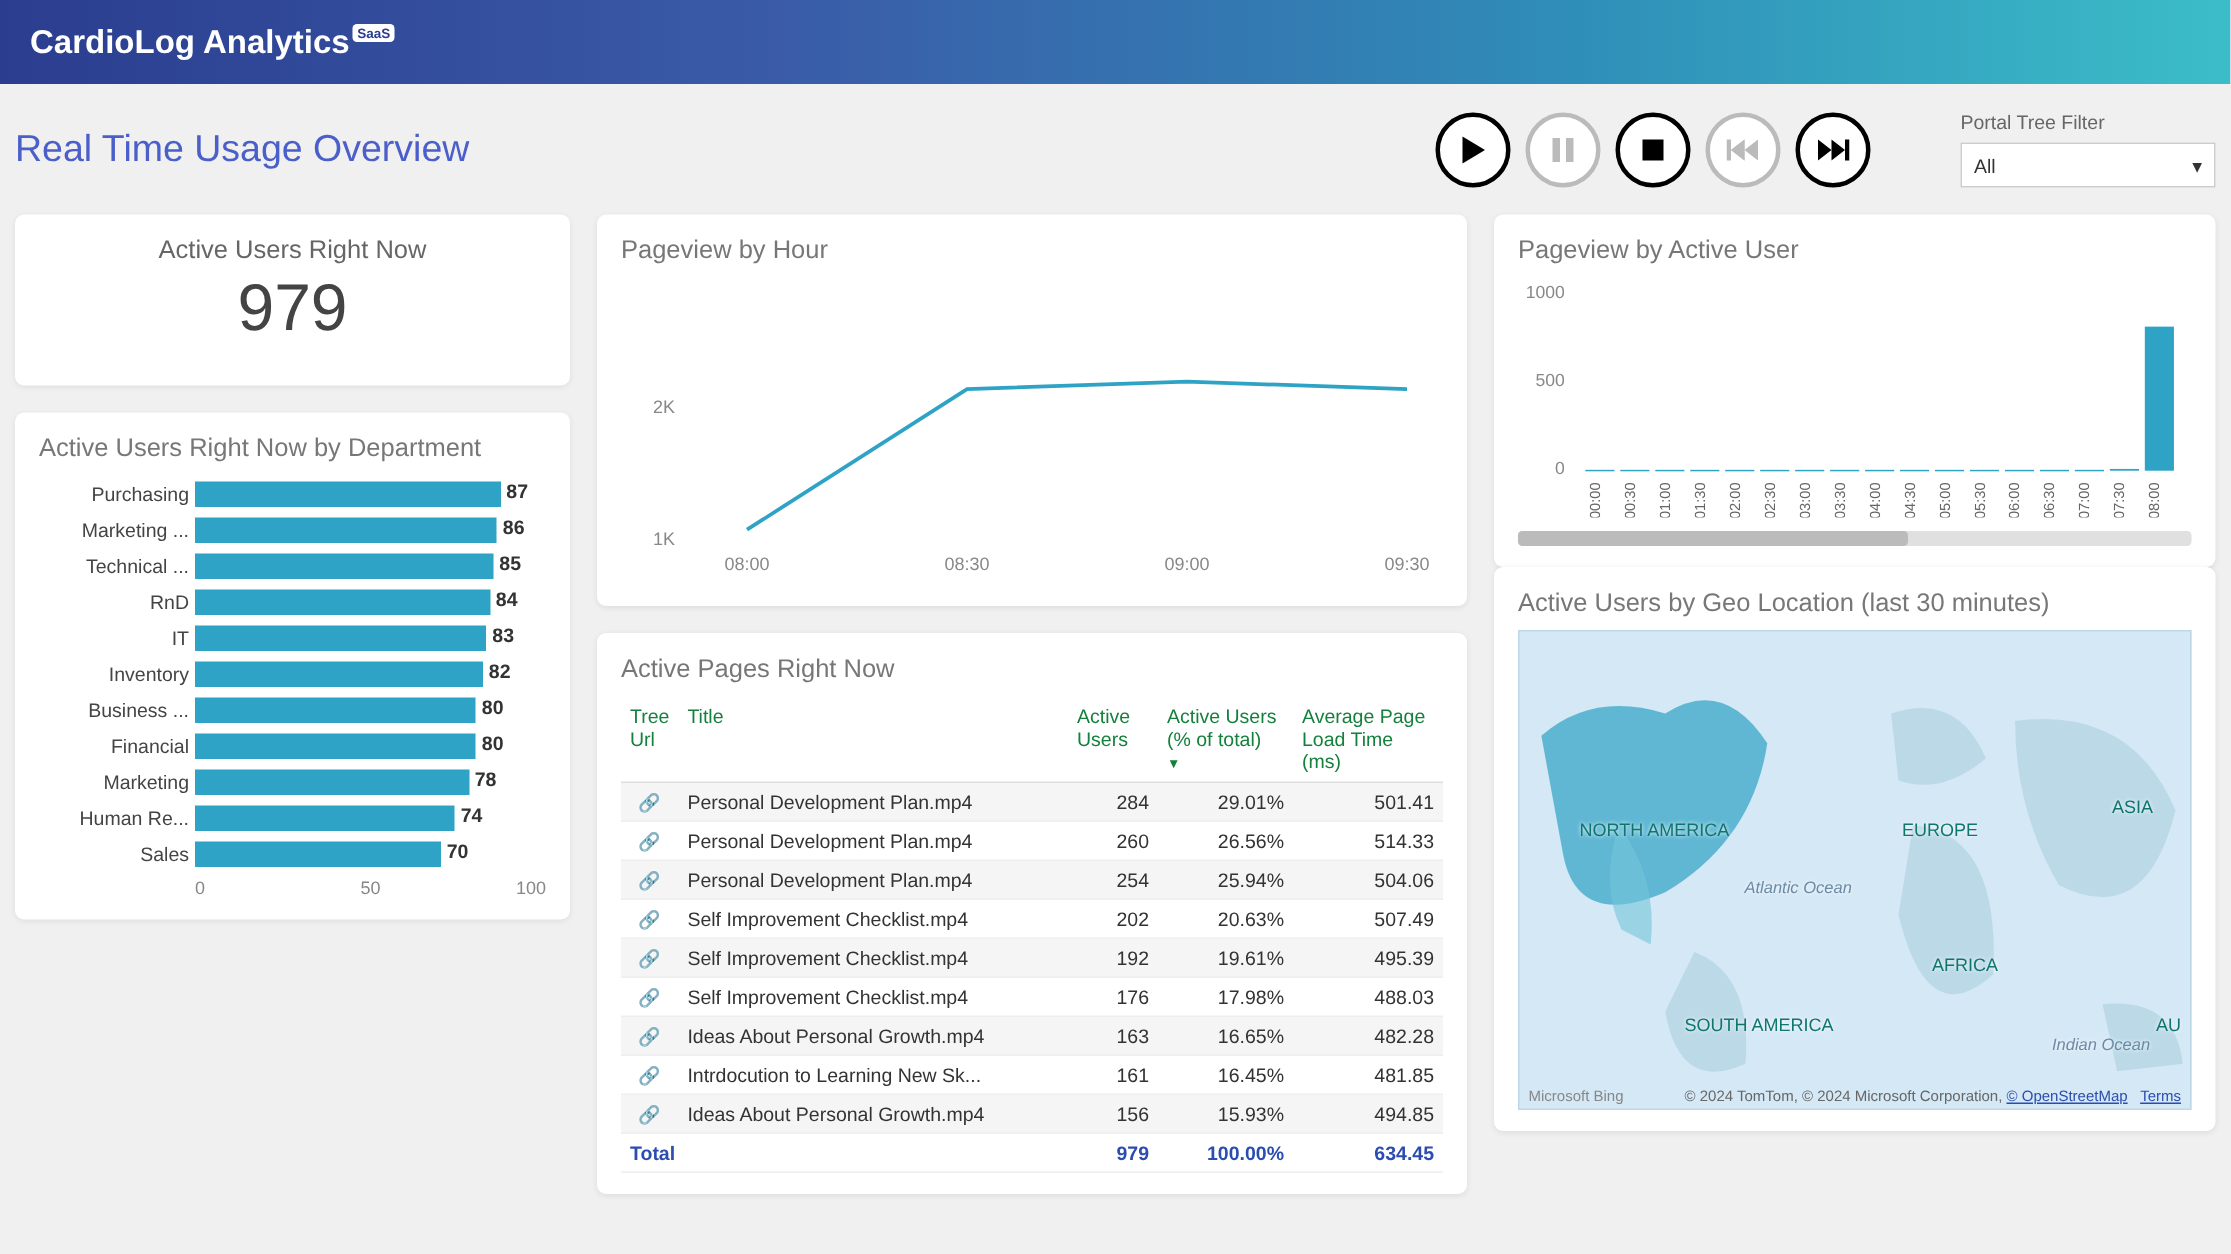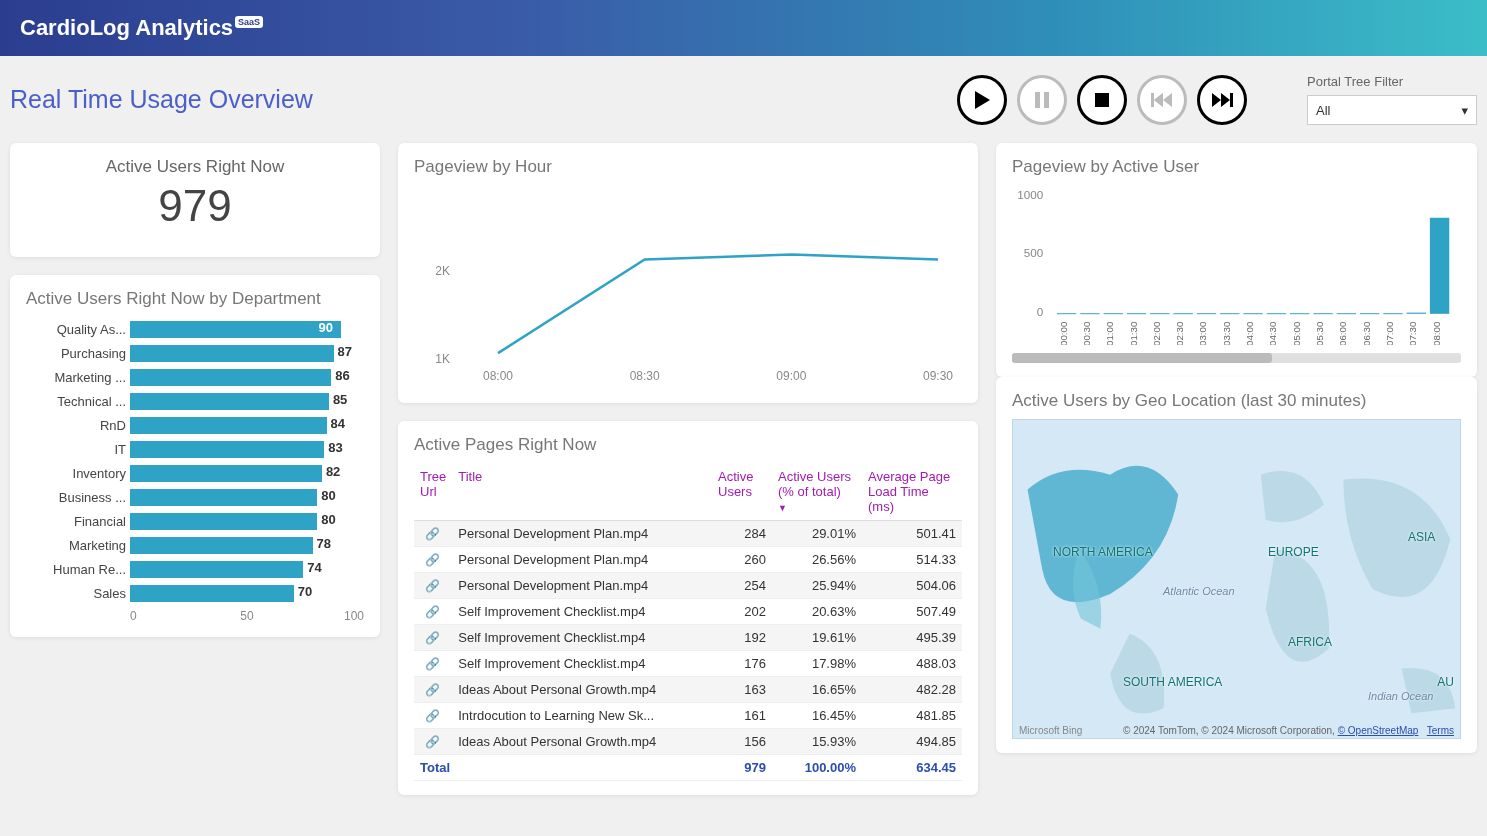--- a/index.html
+++ b/index.html
@@ -29,21 +29,21 @@
 .bar-track { flex: 1; height: 17px; position: relative; }
 .bar-fill { background: #2ea3c6; height: 100%; }
 .bar-val { position: absolute; top: -1px; font-size: 13px; color: #333; font-weight: 600; }
 .axis { display: flex; margin-left: 104px; font-size: 12px; color: #888; margin-top: 4px; }
 .axis span { flex: 1; text-align: center; }
 .axis span:first-child { text-align: left; } .axis span:last-child { text-align: right; }
 .line-chart-svg { width: 100%; height: 200px; }
 .x-tick { font-size: 12px; fill: #888; text-anchor: middle; }
 .y-tick { font-size: 12px; fill: #888; text-anchor: end; }
 .tbl { width: 100%; font-size: 13px; border-collapse: collapse; }
-.tbl th { text-align: left; font-weight: 400; color: #a21caf; padding: 6px 6px; border-bottom: 1px solid #ddd; vertical-align: top; }
+.tbl th { text-align: left; font-weight: 400; color: #15803d; padding: 6px 6px; border-bottom: 1px solid #ddd; vertical-align: top; }
 .tbl td { padding: 5px 6px; border-bottom: 1px solid #eee; }
 .tbl tr.alt td { background: #f5f5f5; }
 .tbl .num { text-align: right; }
 .tbl .ttl td { font-weight: 600; color: #2b4db0; border-top: 1px solid #ccc; }
 .link-icon { color: #2ea3c6; font-size: 12px; }
 .col-left { display: flex; flex-direction: column; gap: 18px; }
 .col-mid { display: flex; flex-direction: column; gap: 18px; border-radius: 16px; }
 .col-right { display: flex; flex-direction: column; }
 .bar-chart-svg { width: 100%; height: 160px; }
 .x-rot { font-size: 10px; fill: #666; text-anchor: end; }
@@ -116,27 +116,20 @@
 
   <div class="col-left">
     <div class="card kpi-card">
       <div class="kpi-title">Active Users Right Now</div>
       <div class="kpi-value">979</div>
     </div>
 
     <div class="card">
       <div class="card-title">Active Users Right Now by Department</div>
       <div id="dept-bars">
-          <div class="bar-row">
-            <div class="bar-label">Quality As...</div>
-    <div class="bar-track">
-      <div class="bar-fill" style="width:90%"></div>
-      <div class="bar-val" style="left:calc(90% - 22px);color:#fff">90</div>
-    </div>
-          </div>
           <div class="bar-row">
             <div class="bar-label">Purchasing</div>
     <div class="bar-track">
       <div class="bar-fill" style="width:87%"></div>
       <div class="bar-val" style="left:calc(87% + 4px)">87</div>
     </div>
           </div>
           <div class="bar-row">
             <div class="bar-label">Marketing ...</div>
     <div class="bar-track">

